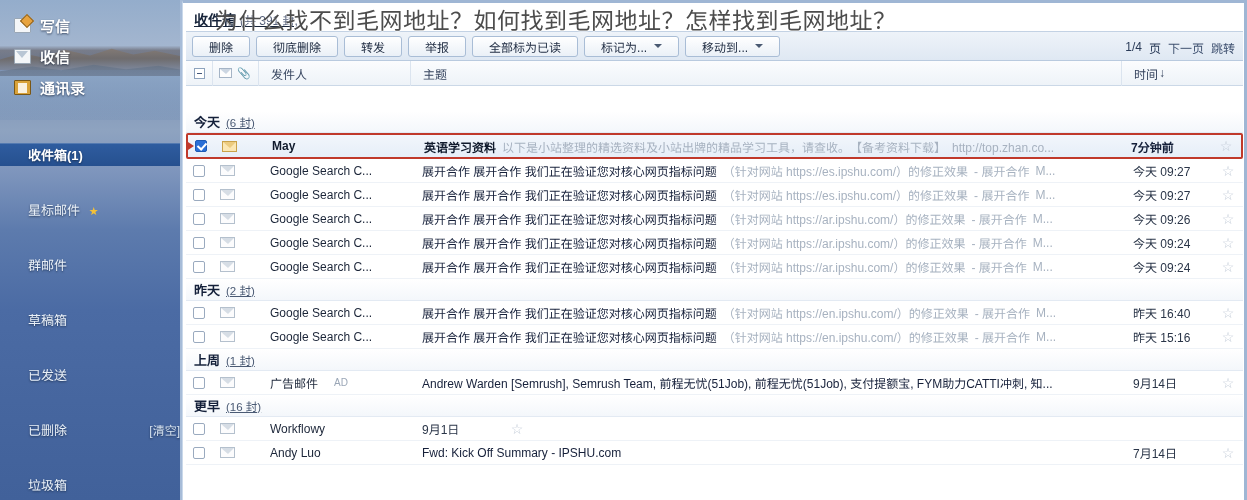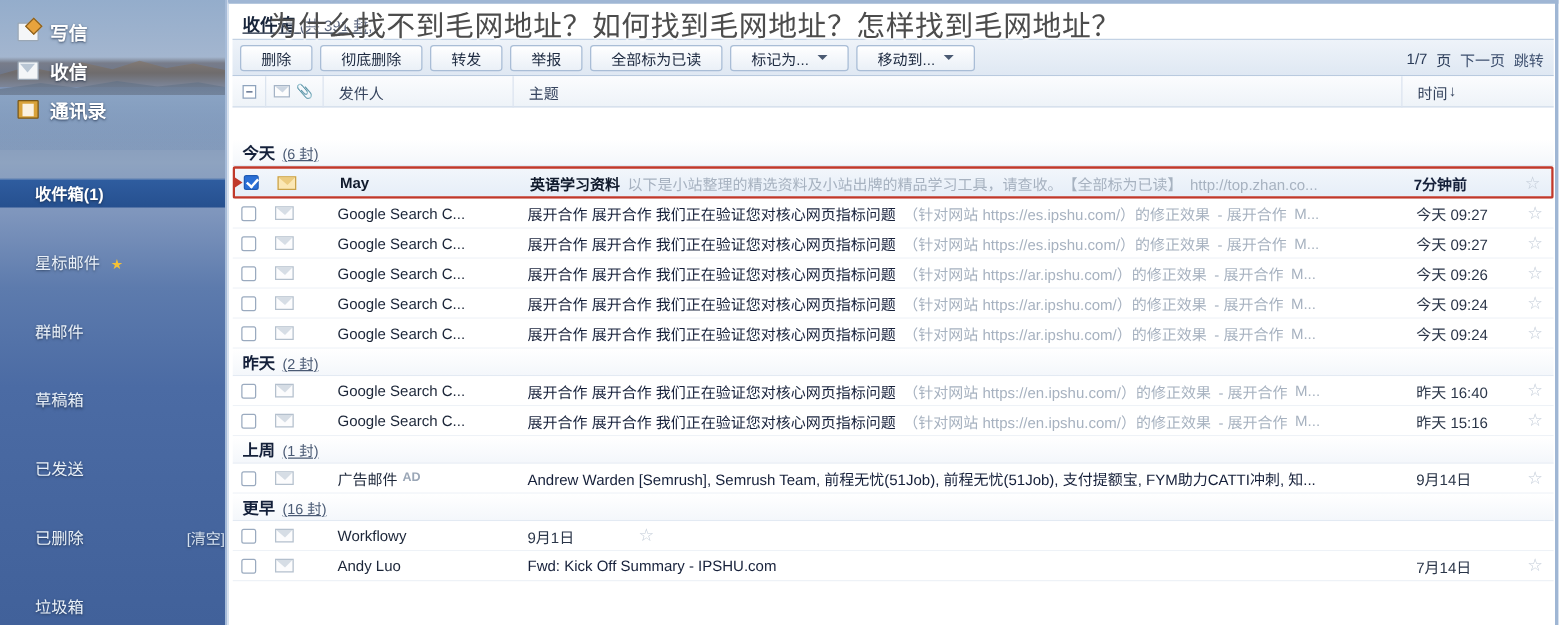--- a/index.html
+++ b/index.html
@@ -229,21 +229,21 @@
     border-left: 7px solid transparent; border-right: 6px solid transparent;
     box-sizing: border-box;
   }
   .env-row.unread { background: #fbe7b4; border-color: #c9a24a; }
   .env-row.unread:after { border-top-color: #eccb7f; }
 
   .sub-strong { font-weight: bold; color: #101a2c; }
   .sub-norm { color: #16203a; }
   .sub-snip { color: #a7b2c0; font-weight: normal; white-space: nowrap;
               overflow: hidden; text-overflow: ellipsis; }
-  .ad-tag { color: #9aa6b6; font-size: 10px; margin-left: 4px; font-weight: bold; }
+  .ad-tag { color: #9aa6b6; font-size: 10px; margin-left: 16px; }
   .time-strong { font-weight: bold; color: #15203a; }
 
   
   #overlay {
     position: absolute; left: 215px; top: 2px; z-index: 50;
     font-size: 23px; color: #4c4c4c; white-space: nowrap;
     font-family: "DejaVu Serif", "Liberation Serif", serif;
     text-shadow: 0 1px 1px rgba(255,255,255,.9);
     pointer-events: none; letter-spacing: .5px;
   }
@@ -370,21 +370,21 @@
         <div class="tb-btn">
           <span>标记为...</span>
           <span class="caret"></span>
         </div>
         <div class="tb-btn">
           <span>移动到...</span>
           <span class="caret"></span>
         </div>
 
         <div class="pager">
-          <span class="pg">1/7</span>
+          <span class="pg">1/4</span>
           <span class="pg">页</span>
           <span class="lnk">下一页</span>
           <span class="lnk">跳转</span>
         </div>
       </div>
 
       <div class="colhead">
         <div class="cell c-sel">
           <span class="minus-box"></span>
         </div>
@@ -415,21 +415,21 @@
               <span class="cbox on"></span>
             </div>
             <div class="cell r-flag">
               <span class="env-row unread"></span>
             </div>
             <div class="cell r-from">
               <span class="sub-strong">May</span>
             </div>
             <div class="cell r-subj">
               <span class="sub-strong" style="flex: 0 0 auto;">英语学习资料</span>
-              <span class="sub-snip">以下是小站整理的精选资料及小站出牌的精品学习工具，请查收。　【全部标为已读】　http://top.zhan.co...</span>
+              <span class="sub-snip">以下是小站整理的精选资料及小站出牌的精品学习工具，请查收。　【备考资料下载】　http://top.zhan.co...</span>
             </div>
             <div class="cell r-time">
               <span class="time-strong">7分钟前</span>
             </div>
             <div class="cell r-star">
               <span>☆</span>
             </div>
           </div>
           <div class="row">
             <div class="cell r-sel">

